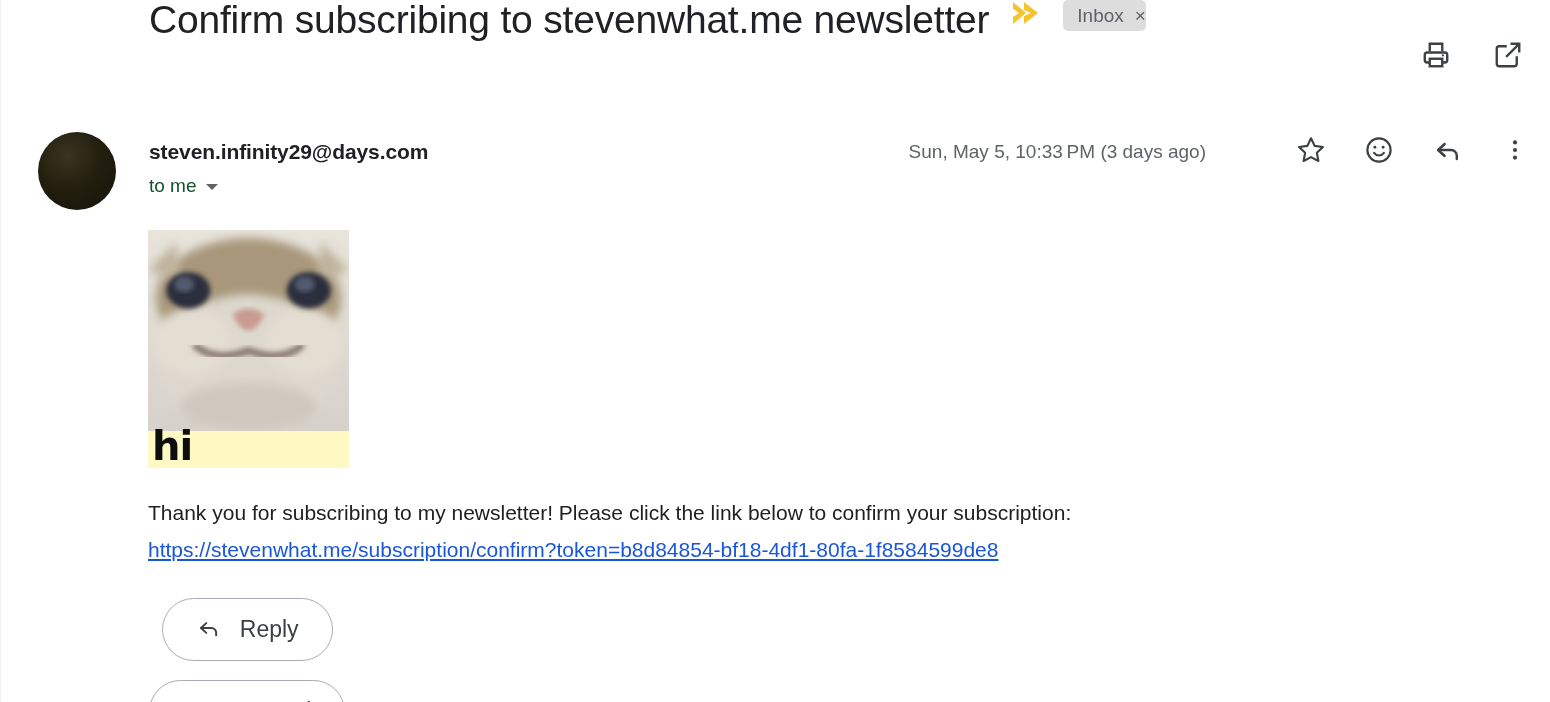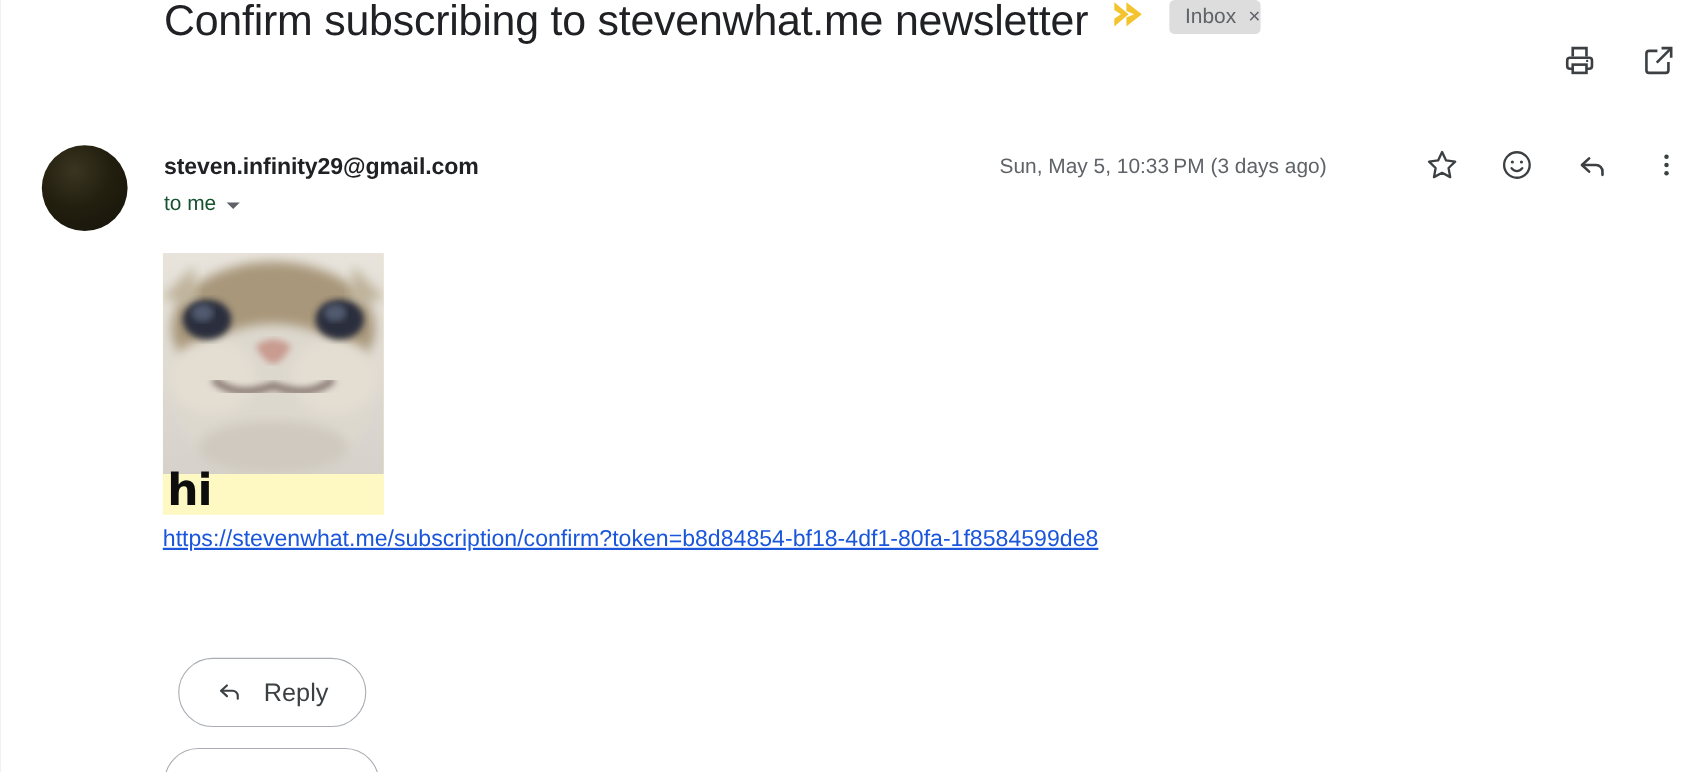--- a/index.html
+++ b/index.html
@@ -227,21 +227,21 @@
           <path d="M14 3h7v7"></path>
           <path d="M10.5 13.5L20.5 3.5"></path>
         </svg>
       </span>
     </div>
   </div>
 
   <div class="avatar"></div>
 
   <div class="sender-block">
-    <div class="sender-email">steven.infinity29@gmail.com</div>
+    <div class="sender-email">steven.infinity29@days.com</div>
     <div class="to-line">
       <span>to me</span>
       <span class="caret-down"></span>
     </div>
   </div>
 
   <div class="timestamp">Sun, May 5, 10:33 PM (3 days ago)</div>
 
   <div class="msg-actions">
     <span class="msg-icon">
@@ -313,20 +313,21 @@
 
         <path d="M42 42 Q50 36 58 42 Q54 50 50 50 Q46 50 42 42 Z" fill="#c99b91" filter="url(#blur1)"></path>
 
         <path d="M24 58 Q34 66 50 60 Q66 66 76 58" stroke="#8a7a74" stroke-width="3.5" fill="none" filter="url(#blur1)" stroke-linecap="round"></path>
 
         <ellipse cx="50" cy="88" rx="34" ry="12" fill="#cfc9bf" filter="url(#blur2)"></ellipse>
       </svg>
       <span class="meme-label">hi</span>
     </div>
 
+    <div class="body-text">Thank you for subscribing to my newsletter! Please click the link below to confirm your subscription:</div>
     <a class="body-link" href="#">https://stevenwhat.me/subscription/confirm?token=b8d84854-bf18-4df1-80fa-1f8584599de8</a>
   </div>
 
   <div class="reply-bar">
     <button class="pill">
       <span>
         <svg width="26" height="26" viewBox="0 0 24 24" fill="none" stroke="#3c4043" stroke-width="1.8" stroke-linecap="round" stroke-linejoin="round">
           <path d="M9.5 7.5L4.6 12l4.9 4.5"></path>
           <path d="M4.8 12h9.4a4.4 4.4 0 0 1 4.4 4.4v2.3"></path>
         </svg>

